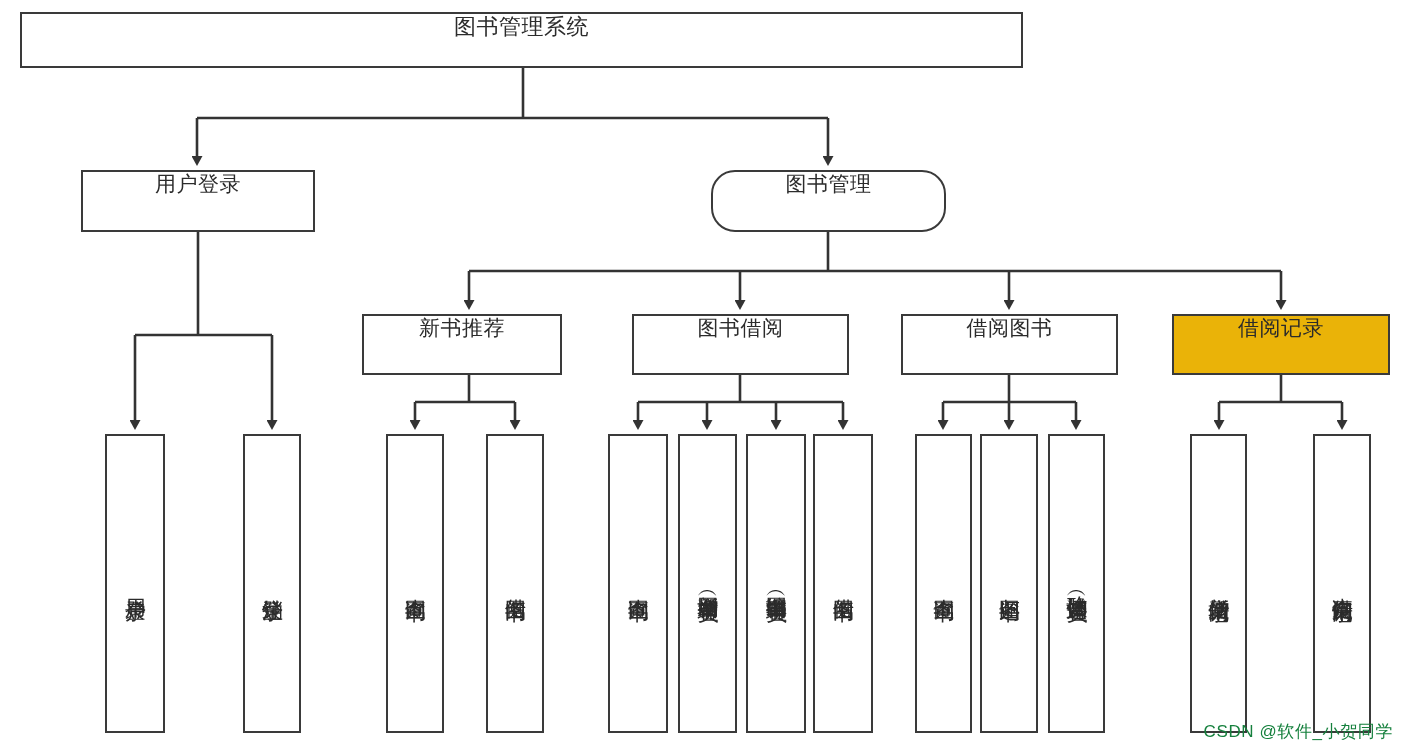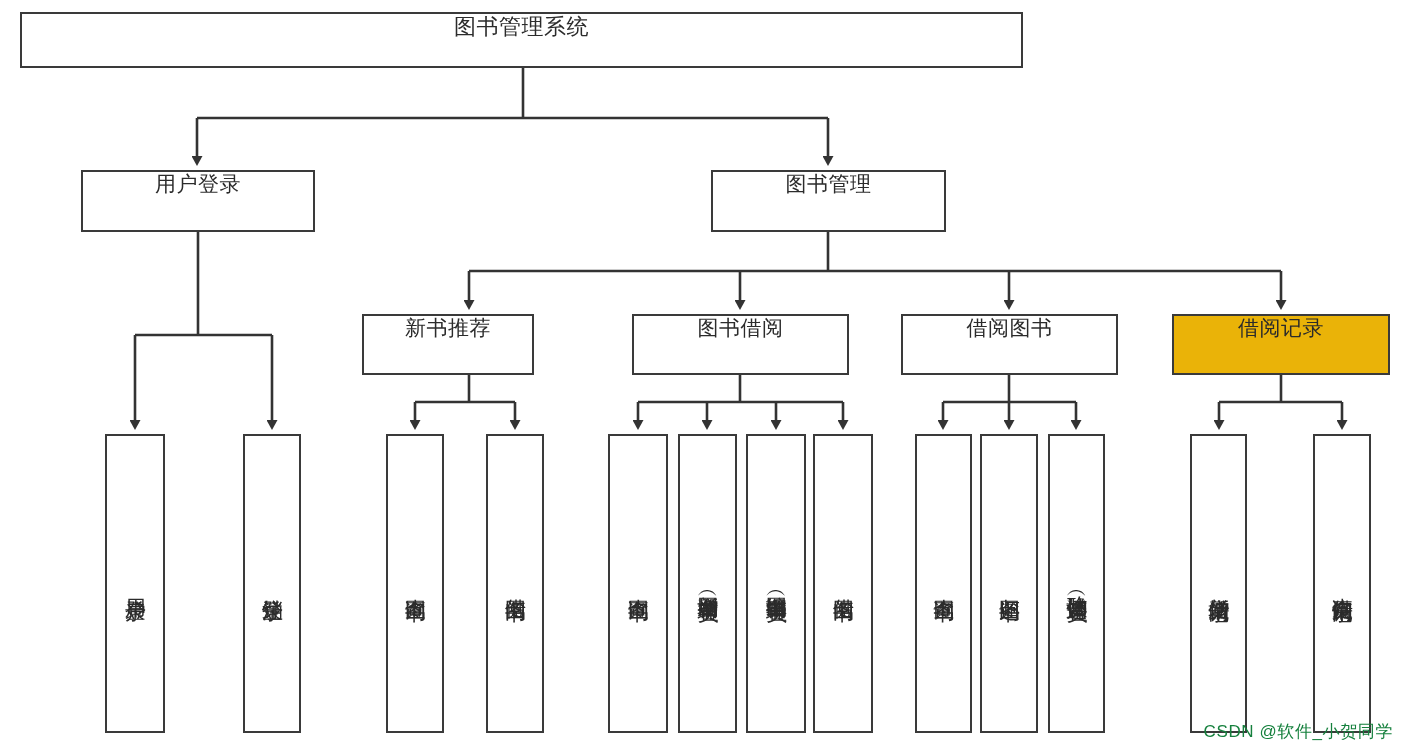--- a/index.html
+++ b/index.html
@@ -118,25 +118,25 @@
     </g>
   </svg>
 
   <div class="node horizontal root" id="node-root" style="left: 20px; top: 12px; width: 1003px; height: 56px; border-color: rgb(58, 58, 58); background: rgb(255, 255, 255); color: rgb(43, 43, 43);">
     <span class="label">图书管理系统</span>
   </div>
 
   <div class="node horizontal" id="node-l2-0" style="left: 81px; top: 170px; width: 234px; height: 62px; border-color: rgb(58, 58, 58); background: rgb(255, 255, 255); color: rgb(43, 43, 43);">
     <span class="label">用户登录</span>
   </div>
-  <div class="node horizontal" id="node-l2-1" style="left: 711px; top: 170px; width: 235px; height: 62px; border-color: rgb(58, 58, 58); background: rgb(255, 255, 255); color: rgb(43, 43, 43);">
+  <div class="node horizontal" id="node-l2-1" style="left: 711px; top: 170px; width: 235px; height: 62px; border-color: rgb(58, 58, 58); background: rgb(255, 255, 255); color: rgb(43, 43, 43); border-radius: 24px;">
     <span class="label">图书管理</span>
   </div>
 
-  <div class="node horizontal" id="node-l3-0" style="left: 362px; top: 314px; width: 172px; height: 61px; border-color: rgb(58, 58, 58); background: rgb(255, 255, 255); color: rgb(43, 43, 43);">
+  <div class="node horizontal" id="node-l3-0" style="left: 362px; top: 314px; width: 200px; height: 61px; border-color: rgb(58, 58, 58); background: rgb(255, 255, 255); color: rgb(43, 43, 43);">
     <span class="label">新书推荐</span>
   </div>
   <div class="node horizontal" id="node-l3-1" style="left: 632px; top: 314px; width: 217px; height: 61px; border-color: rgb(58, 58, 58); background: rgb(255, 255, 255); color: rgb(43, 43, 43);">
     <span class="label">图书借阅</span>
   </div>
   <div class="node horizontal" id="node-l3-2" style="left: 901px; top: 314px; width: 217px; height: 61px; border-color: rgb(58, 58, 58); background: rgb(255, 255, 255); color: rgb(43, 43, 43);">
     <span class="label">借阅图书</span>
   </div>
   <div class="node horizontal" id="node-l3-3" style="left: 1172px; top: 314px; width: 218px; height: 61px; border-color: rgb(58, 58, 58); background: #eab308; color: rgb(43, 43, 43);">
     <span class="label">借阅记录</span>

